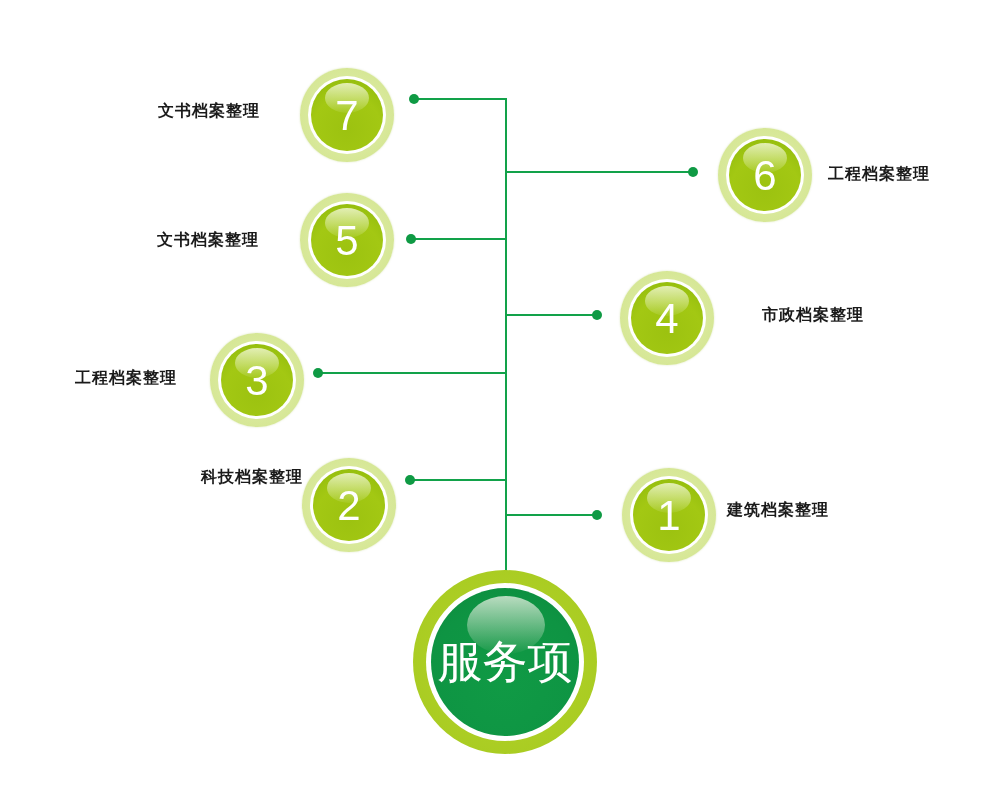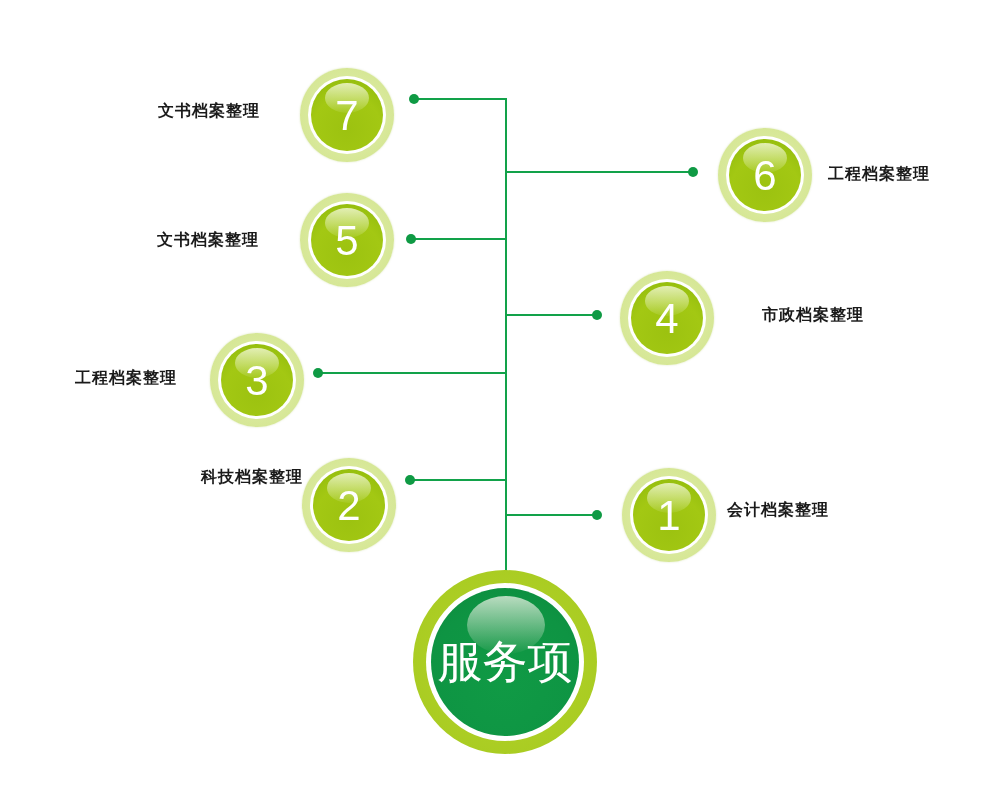--- a/index.html
+++ b/index.html
@@ -111,21 +111,21 @@
 </div>
 <div class="label" style="left:171px; top:467px;margin-left:30px;">科技档案整理</div>
 
 <div class="node" style="left:622px; top:468px;">
   <div class="ring"></div>
   <div class="core">
     <div class="gloss"></div>
     <div class="num">1</div>
   </div>
 </div>
-<div class="label" style="left:727px; top:500px;">会计档案整理</div>
+<div class="label" style="left:727px; top:500px;">建筑档案整理</div>
 
 <div class="hub">
   <div class="ring"></div>
   <div class="core">
     <div class="gloss"></div>
     <div class="title">服务项目</div>
   </div>
 </div>
 
 </body></html>

